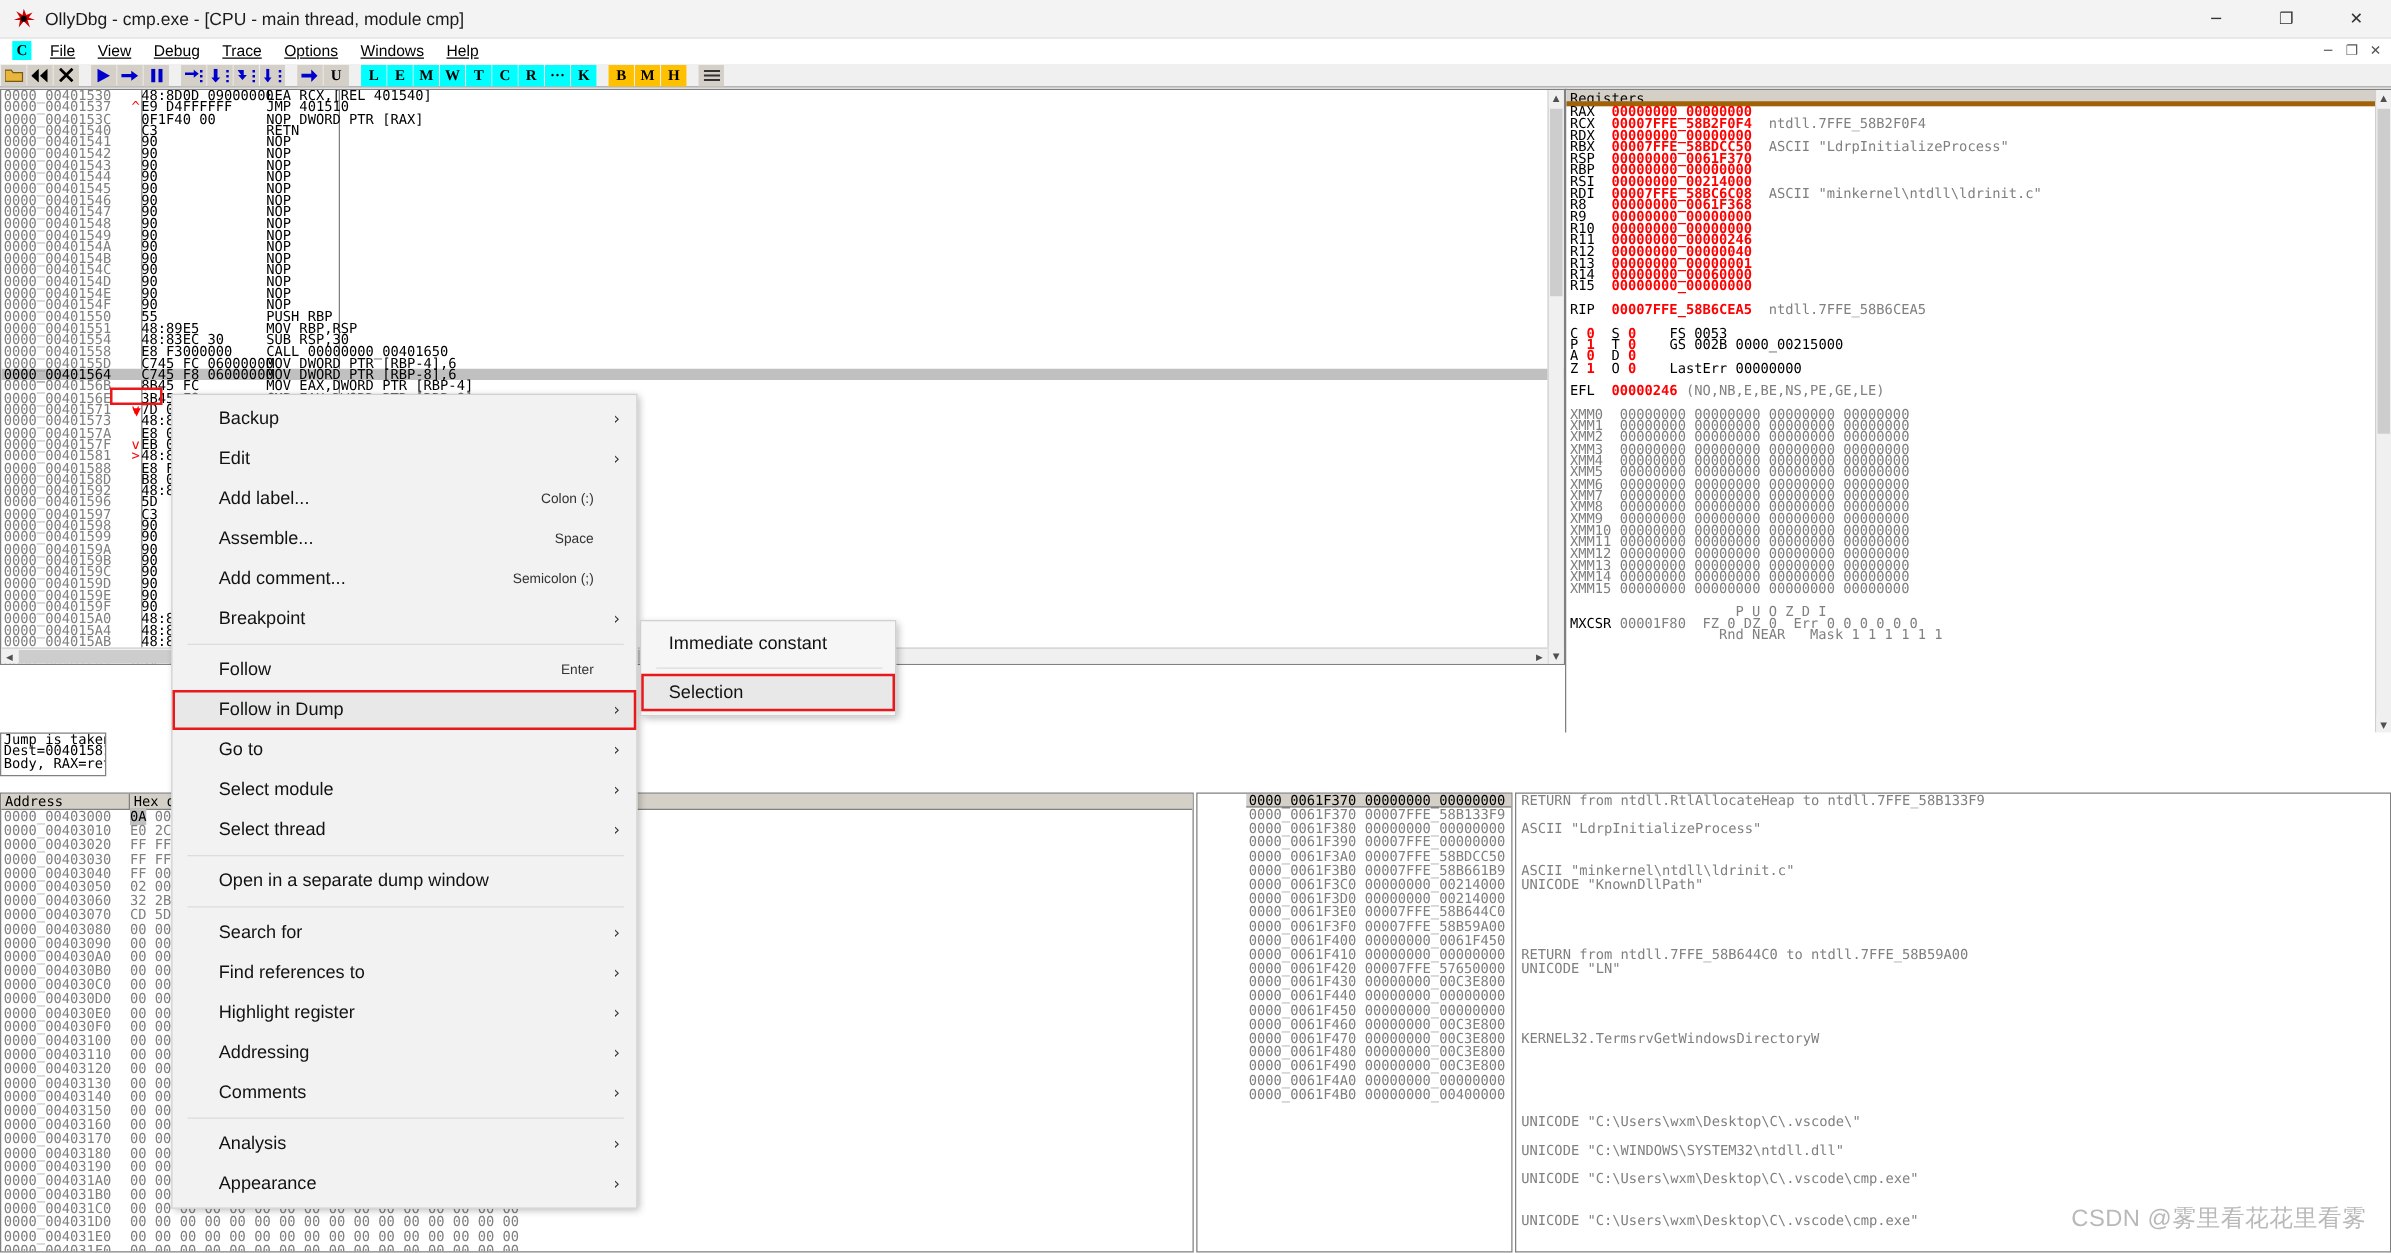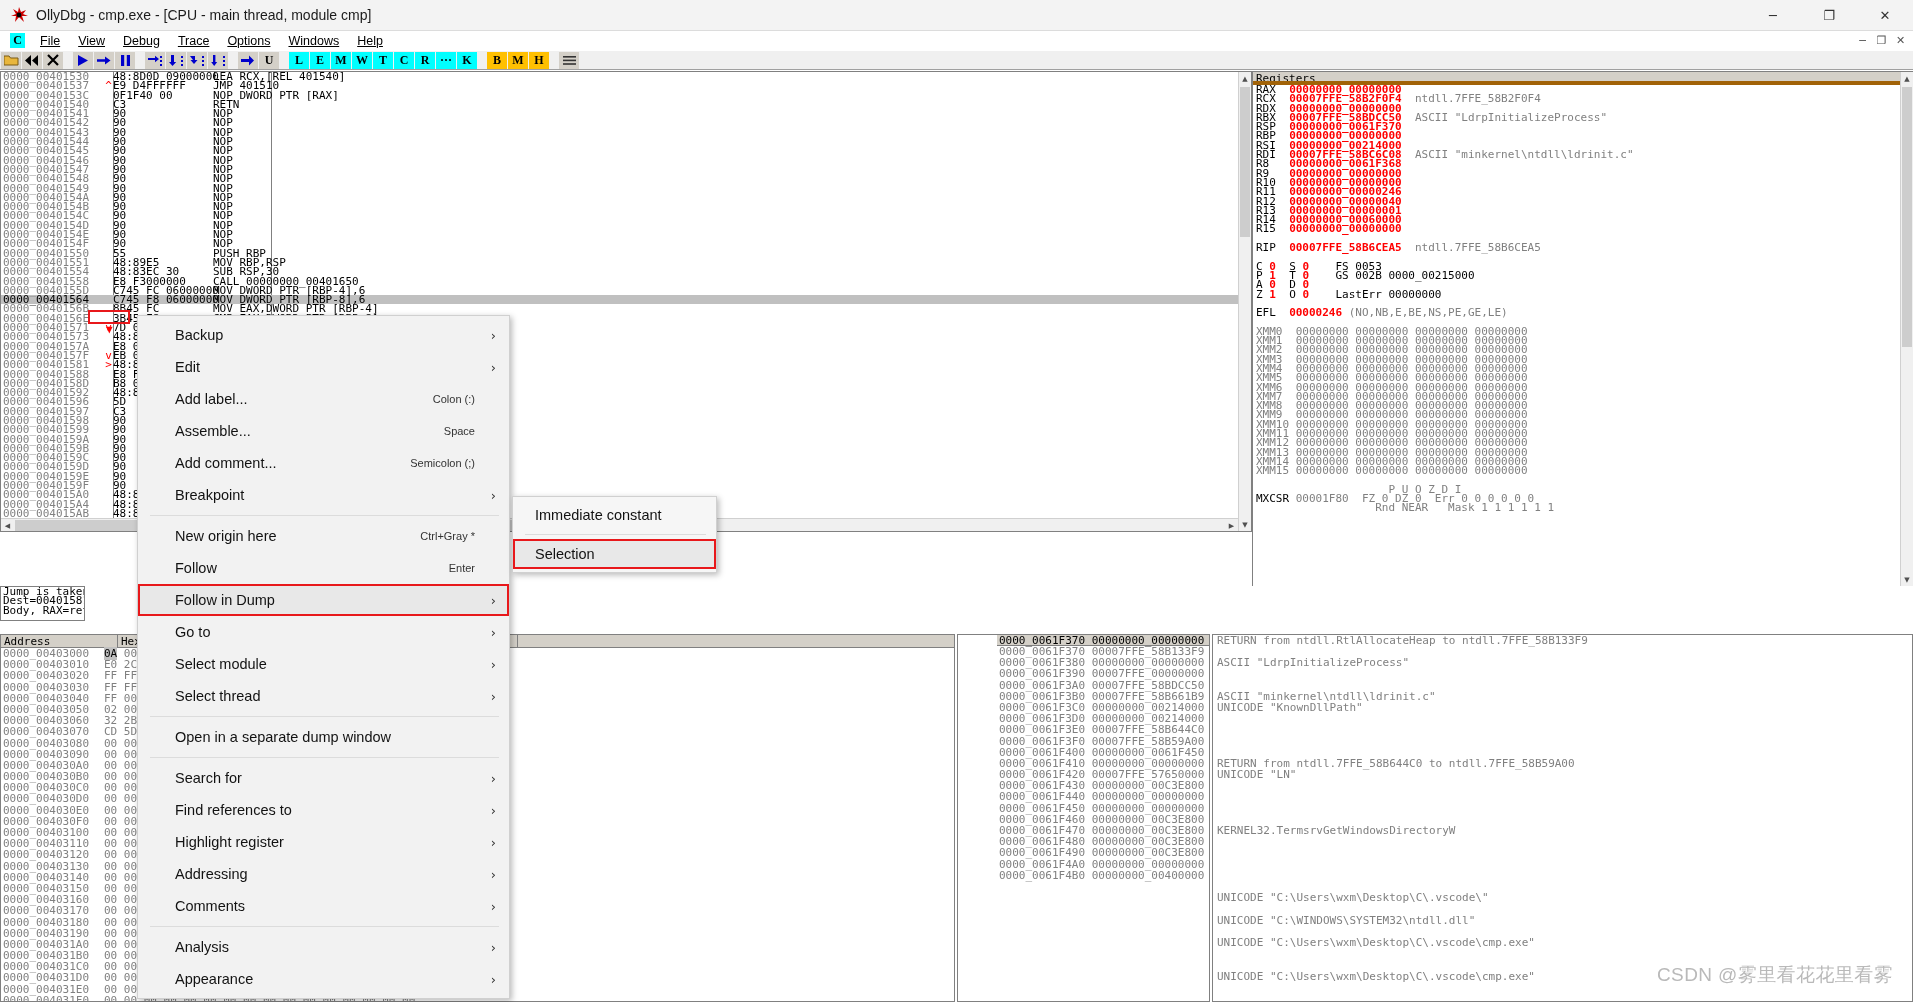--- a/index.html
+++ b/index.html
@@ -347,21 +347,21 @@
 </div>
 
 <div id="hint">
   <div class="code">Jump is taken</div>
   <div class="code">Dest=00401581</div>
   <div class="code">Body, RAX=retaddr-38</div>
 </div>
 
 <div class="panel" id="dump">
   <div class="dmphdr">
-    <span style="width:117px">Address</span>
+    <span style="width:103px">Address</span>
     <span style="width:400px">Hex dump</span>
   </div>
   <div id="dump-rows" class="code"><div class="dmprow"><span class="dmp-a">0000_00403000</span><span class="dmp-h"><b>0A</b> 00 00 00 00 00 00 00 00 00 00 00 00 00 00 00</span></div><div class="dmprow"><span class="dmp-a">0000_00403010</span><span class="dmp-h">E0 2C 40 00 00 00 00 00 00 00 00 00 00 00 00 00</span></div><div class="dmprow"><span class="dmp-a">0000_00403020</span><span class="dmp-h">FF FF FF FF 00 00 00 00 00 00 00 00 00 00 00 00</span></div><div class="dmprow"><span class="dmp-a">0000_00403030</span><span class="dmp-h">FF FF FF FF 00 00 00 00 00 00 00 00 00 00 00 00</span></div><div class="dmprow"><span class="dmp-a">0000_00403040</span><span class="dmp-h">FF 00 00 00 00 00 00 00 00 00 00 00 00 00 00 00</span></div><div class="dmprow"><span class="dmp-a">0000_00403050</span><span class="dmp-h">02 00 00 00 00 00 00 00 00 00 00 00 00 00 00 00</span></div><div class="dmprow"><span class="dmp-a">0000_00403060</span><span class="dmp-h">32 2B 00 00 00 00 00 00 00 00 00 00 00 00 00 00</span></div><div class="dmprow"><span class="dmp-a">0000_00403070</span><span class="dmp-h">CD 5D 20 00 00 00 00 00 00 00 00 00 00 00 00 00</span></div><div class="dmprow"><span class="dmp-a">0000_00403080</span><span class="dmp-h">00 00 00 00 00 00 00 00 00 00 00 00 00 00 00 00</span></div><div class="dmprow"><span class="dmp-a">0000_00403090</span><span class="dmp-h">00 00 00 00 00 00 00 00 00 00 00 00 00 00 00 00</span></div><div class="dmprow"><span class="dmp-a">0000_004030A0</span><span class="dmp-h">00 00 00 00 00 00 00 00 00 00 00 00 00 00 00 00</span></div><div class="dmprow"><span class="dmp-a">0000_004030B0</span><span class="dmp-h">00 00 00 00 00 00 00 00 00 00 00 00 00 00 00 00</span></div><div class="dmprow"><span class="dmp-a">0000_004030C0</span><span class="dmp-h">00 00 00 00 00 00 00 00 00 00 00 00 00 00 00 00</span></div><div class="dmprow"><span class="dmp-a">0000_004030D0</span><span class="dmp-h">00 00 00 00 00 00 00 00 00 00 00 00 00 00 00 00</span></div><div class="dmprow"><span class="dmp-a">0000_004030E0</span><span class="dmp-h">00 00 00 00 00 00 00 00 00 00 00 00 00 00 00 00</span></div><div class="dmprow"><span class="dmp-a">0000_004030F0</span><span class="dmp-h">00 00 00 00 00 00 00 00 00 00 00 00 00 00 00 00</span></div><div class="dmprow"><span class="dmp-a">0000_00403100</span><span class="dmp-h">00 00 00 00 00 00 00 00 00 00 00 00 00 00 00 00</span></div><div class="dmprow"><span class="dmp-a">0000_00403110</span><span class="dmp-h">00 00 00 00 00 00 00 00 00 00 00 00 00 00 00 00</span></div><div class="dmprow"><span class="dmp-a">0000_00403120</span><span class="dmp-h">00 00 00 00 00 00 00 00 00 00 00 00 00 00 00 00</span></div><div class="dmprow"><span class="dmp-a">0000_00403130</span><span class="dmp-h">00 00 00 00 00 00 00 00 00 00 00 00 00 00 00 00</span></div><div class="dmprow"><span class="dmp-a">0000_00403140</span><span class="dmp-h">00 00 00 00 00 00 00 00 00 00 00 00 00 00 00 00</span></div><div class="dmprow"><span class="dmp-a">0000_00403150</span><span class="dmp-h">00 00 00 00 00 00 00 00 00 00 00 00 00 00 00 00</span></div><div class="dmprow"><span class="dmp-a">0000_00403160</span><span class="dmp-h">00 00 00 00 00 00 00 00 00 00 00 00 00 00 00 00</span></div><div class="dmprow"><span class="dmp-a">0000_00403170</span><span class="dmp-h">00 00 00 00 00 00 00 00 00 00 00 00 00 00 00 00</span></div><div class="dmprow"><span class="dmp-a">0000_00403180</span><span class="dmp-h">00 00 00 00 00 00 00 00 00 00 00 00 00 00 00 00</span></div><div class="dmprow"><span class="dmp-a">0000_00403190</span><span class="dmp-h">00 00 00 00 00 00 00 00 00 00 00 00 00 00 00 00</span></div><div class="dmprow"><span class="dmp-a">0000_004031A0</span><span class="dmp-h">00 00 00 00 00 00 00 00 00 00 00 00 00 00 00 00</span></div><div class="dmprow"><span class="dmp-a">0000_004031B0</span><span class="dmp-h">00 00 00 00 00 00 00 00 00 00 00 00 00 00 00 00</span></div><div class="dmprow"><span class="dmp-a">0000_004031C0</span><span class="dmp-h">00 00 00 00 00 00 00 00 00 00 00 00 00 00 00 00</span></div><div class="dmprow"><span class="dmp-a">0000_004031D0</span><span class="dmp-h">00 00 00 00 00 00 00 00 00 00 00 00 00 00 00 00</span></div><div class="dmprow"><span class="dmp-a">0000_004031E0</span><span class="dmp-h">00 00 00 00 00 00 00 00 00 00 00 00 00 00 00 00</span></div><div class="dmprow"><span class="dmp-a">0000_004031F0</span><span class="dmp-h">00 00 00 00 00 00 00 00 00 00 00 00 00 00 00 00</span></div></div>
 </div>
 
 <div class="panel" id="stack">
   <div class="sthdr code"><span>0000_0061F370</span> <span>00000000_00000000</span></div>
   <div id="stack-rows" class="code"><div class="strow"><span class="st-a">0000_0061F370 </span><span class="st-v">00007FFE_58B133F9 </span><span class="st-c">ù|³Xþÿ</span></div><div class="strow"><span class="st-a">0000_0061F380 </span><span class="st-v">00000000_00000000 </span><span class="st-c"></span></div><div class="strow"><span class="st-a">0000_0061F390 </span><span class="st-v">00007FFE_00000000 </span><span class="st-c">þÿ</span></div><div class="strow"><span class="st-a">0000_0061F3A0 </span><span class="st-v">00007FFE_58BDCC50 </span><span class="st-c">PÌ½Xþÿ</span></div><div class="strow"><span class="st-a">0000_0061F3B0 </span><span class="st-v">00007FFE_58B661B9 </span><span class="st-c">¹a¶Xþÿ</span></div><div class="strow"><span class="st-a">0000_0061F3C0 </span><span class="st-v">00000000_00214000 </span><span class="st-c">@!</span></div><div class="strow"><span class="st-a">0000_0061F3D0 </span><span class="st-v">00000000_00214000 </span><span class="st-c">@!</span></div><div class="strow"><span class="st-a">0000_0061F3E0 </span><span class="st-v">00007FFE_58B644C0 </span><span class="st-c">ÀD¶Xþÿ</span></div><div class="strow"><span class="st-a">0000_0061F3F0 </span><span class="st-v">00007FFE_58B59A00 </span><span class="st-c">µXþÿ</span></div><div class="strow"><span class="st-a">0000_0061F400 </span><span class="st-v">00000000_0061F450 </span><span class="st-c">Pa</span></div><div class="strow"><span class="st-a">0000_0061F410 </span><span class="st-v">00000000_00000000 </span><span class="st-c"></span></div><div class="strow"><span class="st-a">0000_0061F420 </span><span class="st-v">00007FFE_57650000 </span><span class="st-c">eWþÿ</span></div><div class="strow"><span class="st-a">0000_0061F430 </span><span class="st-v">00000000_00C3E800 </span><span class="st-c">èÃ</span></div><div class="strow"><span class="st-a">0000_0061F440 </span><span class="st-v">00000000_00000000 </span><span class="st-c"></span></div><div class="strow"><span class="st-a">0000_0061F450 </span><span class="st-v">00000000_00000000 </span><span class="st-c"></span></div><div class="strow"><span class="st-a">0000_0061F460 </span><span class="st-v">00000000_00C3E800 </span><span class="st-c">èÃ</span></div><div class="strow"><span class="st-a">0000_0061F470 </span><span class="st-v">00000000_00C3E800 </span><span class="st-c">èÃ</span></div><div class="strow"><span class="st-a">0000_0061F480 </span><span class="st-v">00000000_00C3E800 </span><span class="st-c">èÃ</span></div><div class="strow"><span class="st-a">0000_0061F490 </span><span class="st-v">00000000_00C3E800 </span><span class="st-c">èÃ</span></div><div class="strow"><span class="st-a">0000_0061F4A0 </span><span class="st-v">00000000_00000000 </span><span class="st-c"></span></div><div class="strow"><span class="st-a">0000_0061F4B0 </span><span class="st-v">00000000_00400000 </span><span class="st-c">@</span></div></div>
 </div>
 
@@ -422,24 +422,20 @@
     <div class="cmi">
       <span>Add comment...</span>
       <span class="acc">Semicolon (;)</span>
     </div>
     <div class="cmi">
       <span>Breakpoint</span>
       <span class="arr">›</span>
     </div>
     <div class="cmsep"></div>
     <div class="cmi">
-      <span>New origin here</span>
-      <span class="acc">Ctrl+Gray *</span>
-    </div>
-    <div class="cmi">
       <span>Follow</span>
       <span class="acc">Enter</span>
     </div>
     <div class="cmi hl">
       <span>Follow in Dump</span>
       <span class="arr">›</span>
     </div>
     <div class="cmi">
       <span>Go to</span>
       <span class="arr">›</span>

